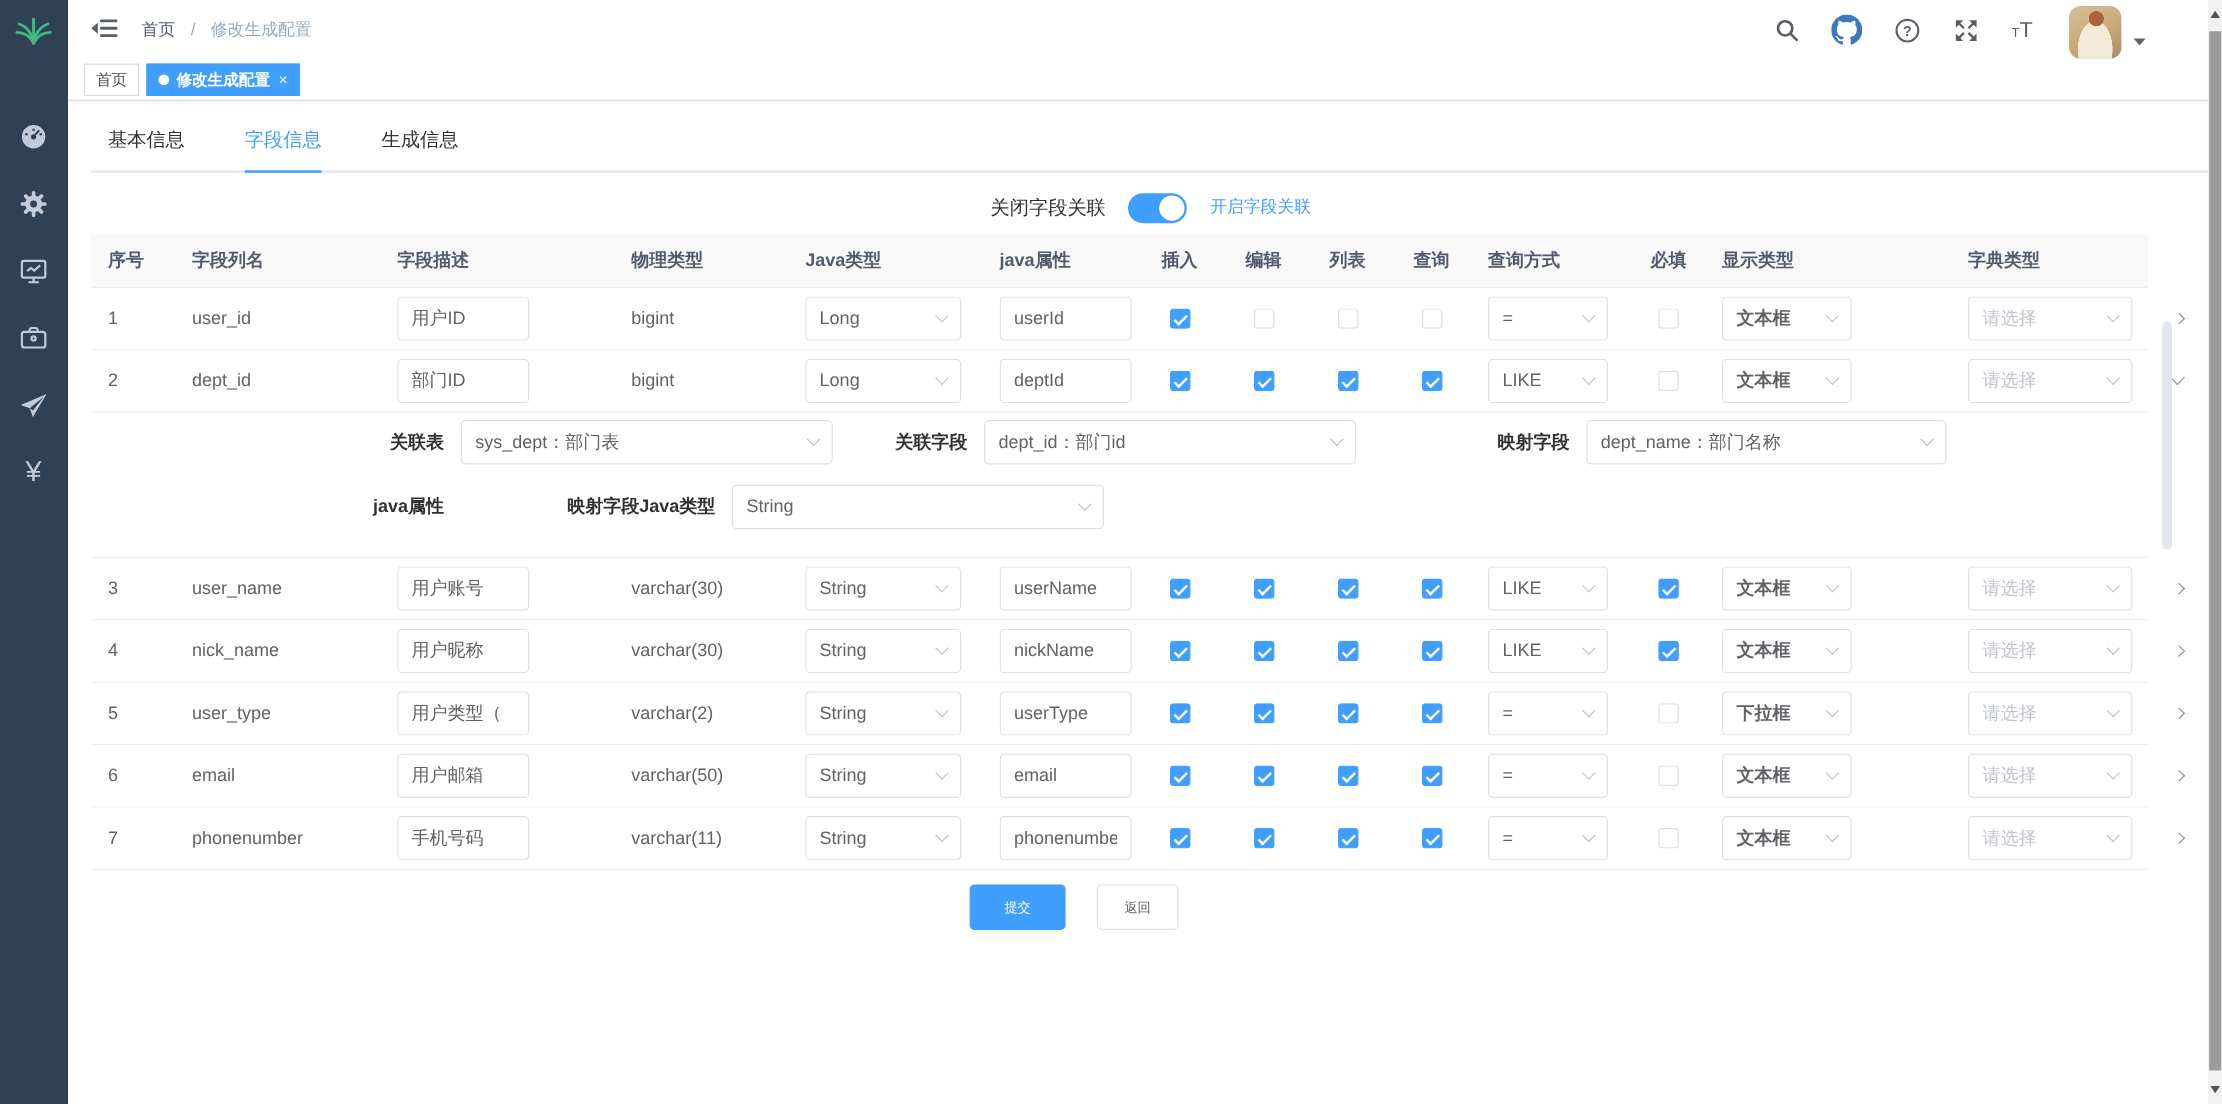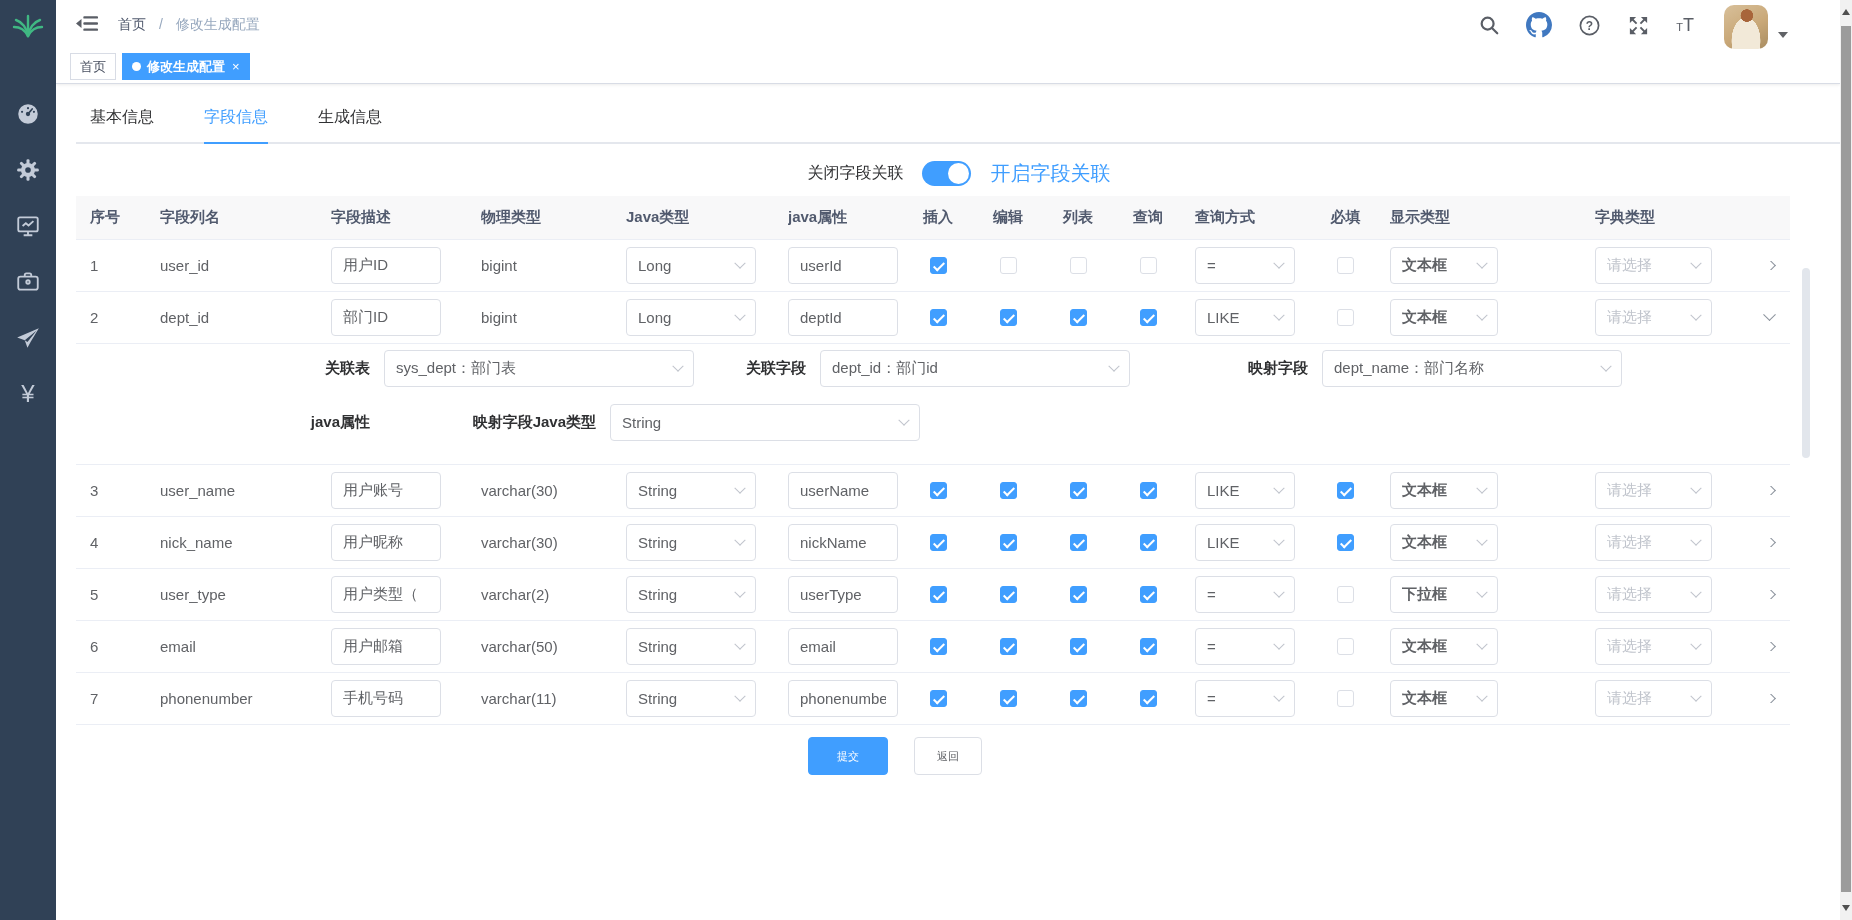--- a/index.html
+++ b/index.html
@@ -49,52 +49,52 @@
   .tabs { display:flex; height:46px; border-bottom:2px solid #e4e7ed; padding-left:14px; }
   .tab { margin-right:50px; font-size:16px; color:#303133; padding-top:9px; cursor:pointer;
      border-bottom:2px solid transparent; margin-bottom:-2px; }
   .tab.active { color:#409EFF; border-bottom-color:#409EFF; }
 
   .switch-row { margin-top:13px; height:32px; display:flex; align-items:center; padding-left:2px;justify-content:center; }
   .switch-off-label { color:#303133; font-size:16px; }
   .el-switch { width:49px; height:25px; border-radius:13px; background:#409EFF; position:relative;
      margin:0 20px 0 18px; cursor:pointer; flex:0 0 auto; }
   .el-switch .knob { position:absolute; right:2px; top:2px; width:21px; height:21px; border-radius:50%; background:#fff; }
-  .switch-on-label { color:#409EFF; font-size:20px; }
+  .switch-on-label { color:#409EFF; font-size:14px; }
 
   
   .gen-table { width:1714px; margin-top:7px; position:relative; font-size:15px; }
   .thead { display:flex; align-items:center; height:44px; background:#f8f8f9; border-bottom:1px solid #ebeef5; }
   .thead .c { font-weight:700; color:#515a6e; }
   .trow { display:flex; align-items:center; height:52px; border-bottom:1px solid #ebeef5; background:#fff; }
   .c { flex:0 0 auto; display:flex; align-items:center; overflow:hidden; }
   .c-no     { width:70px;  padding-left:14px; }
   .c-col    { width:185px; padding-left:14px; }
   .c-desc   { width:150px; }
-  .c-type   { width:145px; }
+  .c-type   { width:145px;margin-left:45px; }
   .c-jtype  { width:162px; }
   .c-jfield { width:115px; }
   .c-chk    { width:70px;  justify-content:center; }
   .c-qtype  { width:125px; padding-left:12px; }
   .c-req    { width:75px;  justify-content:center; }
   .c-html   { width:170px; padding-left:7px; }
   .c-dict   { width:195px; padding-left:42px; }
   .c-exp    { width:42px;  justify-content:center; }
   .thead .c-chk, .thead .c-req { justify-content:center; padding-left:0; }
 
   .input { height:37px; background:#fff; border:1px solid #dcdfe6; border-radius:4px;
      display:flex; align-items:center; padding:0 11px; width:110px; cursor:text; }
   .input .iv { white-space:nowrap; overflow:hidden; color:#606266; }
   .select { height:37px; background:#fff; border:1px solid #dcdfe6; border-radius:4px;
      display:flex; align-items:center; justify-content:space-between; padding:0 11px; cursor:pointer; }
   .select .sv { white-space:nowrap; overflow:hidden; color:#606266; }
   .select.placeholder .sv { color:#c0c4cc; }
   .chev { width:8px; height:8px; border-right:1.6px solid #c0c4cc; border-bottom:1.6px solid #c0c4cc;
      transform:rotate(45deg) translate(-2px,-2px); flex:0 0 auto; margin-left:6px; }
-  .sel-jtype { width:130px; } .sel-qtype { width:100px; } .sel-html { width:108px;font-weight:bold; } .sel-dict { width:117px; }
+  .sel-jtype { width:130px; } .sel-qtype { width:100px; } .sel-html { width:108px;font-weight:bold; } .sel-dict { width:137px; }
 
   .checkbox { width:17px; height:17px; border:1px solid #dcdfe6; border-radius:3px; background:#fff;
      position:relative; cursor:pointer; flex:0 0 auto; }
   .checkbox.checked { background:#409EFF; border-color:#409EFF; }
   .checkbox.checked::after { content:''; position:absolute; left:5px; top:1.5px; width:4px; height:9px;
      border:solid #fff; border-width:0 2px 2px 0; transform:rotate(45deg); }
 
   .arrow { width:9px; height:9px; border-right:1.6px solid #8c939d; border-bottom:1.6px solid #8c939d;
      transform:rotate(-45deg); cursor:pointer; }
   .arrow.down { transform:rotate(45deg) translate(-2px,-2px); }

